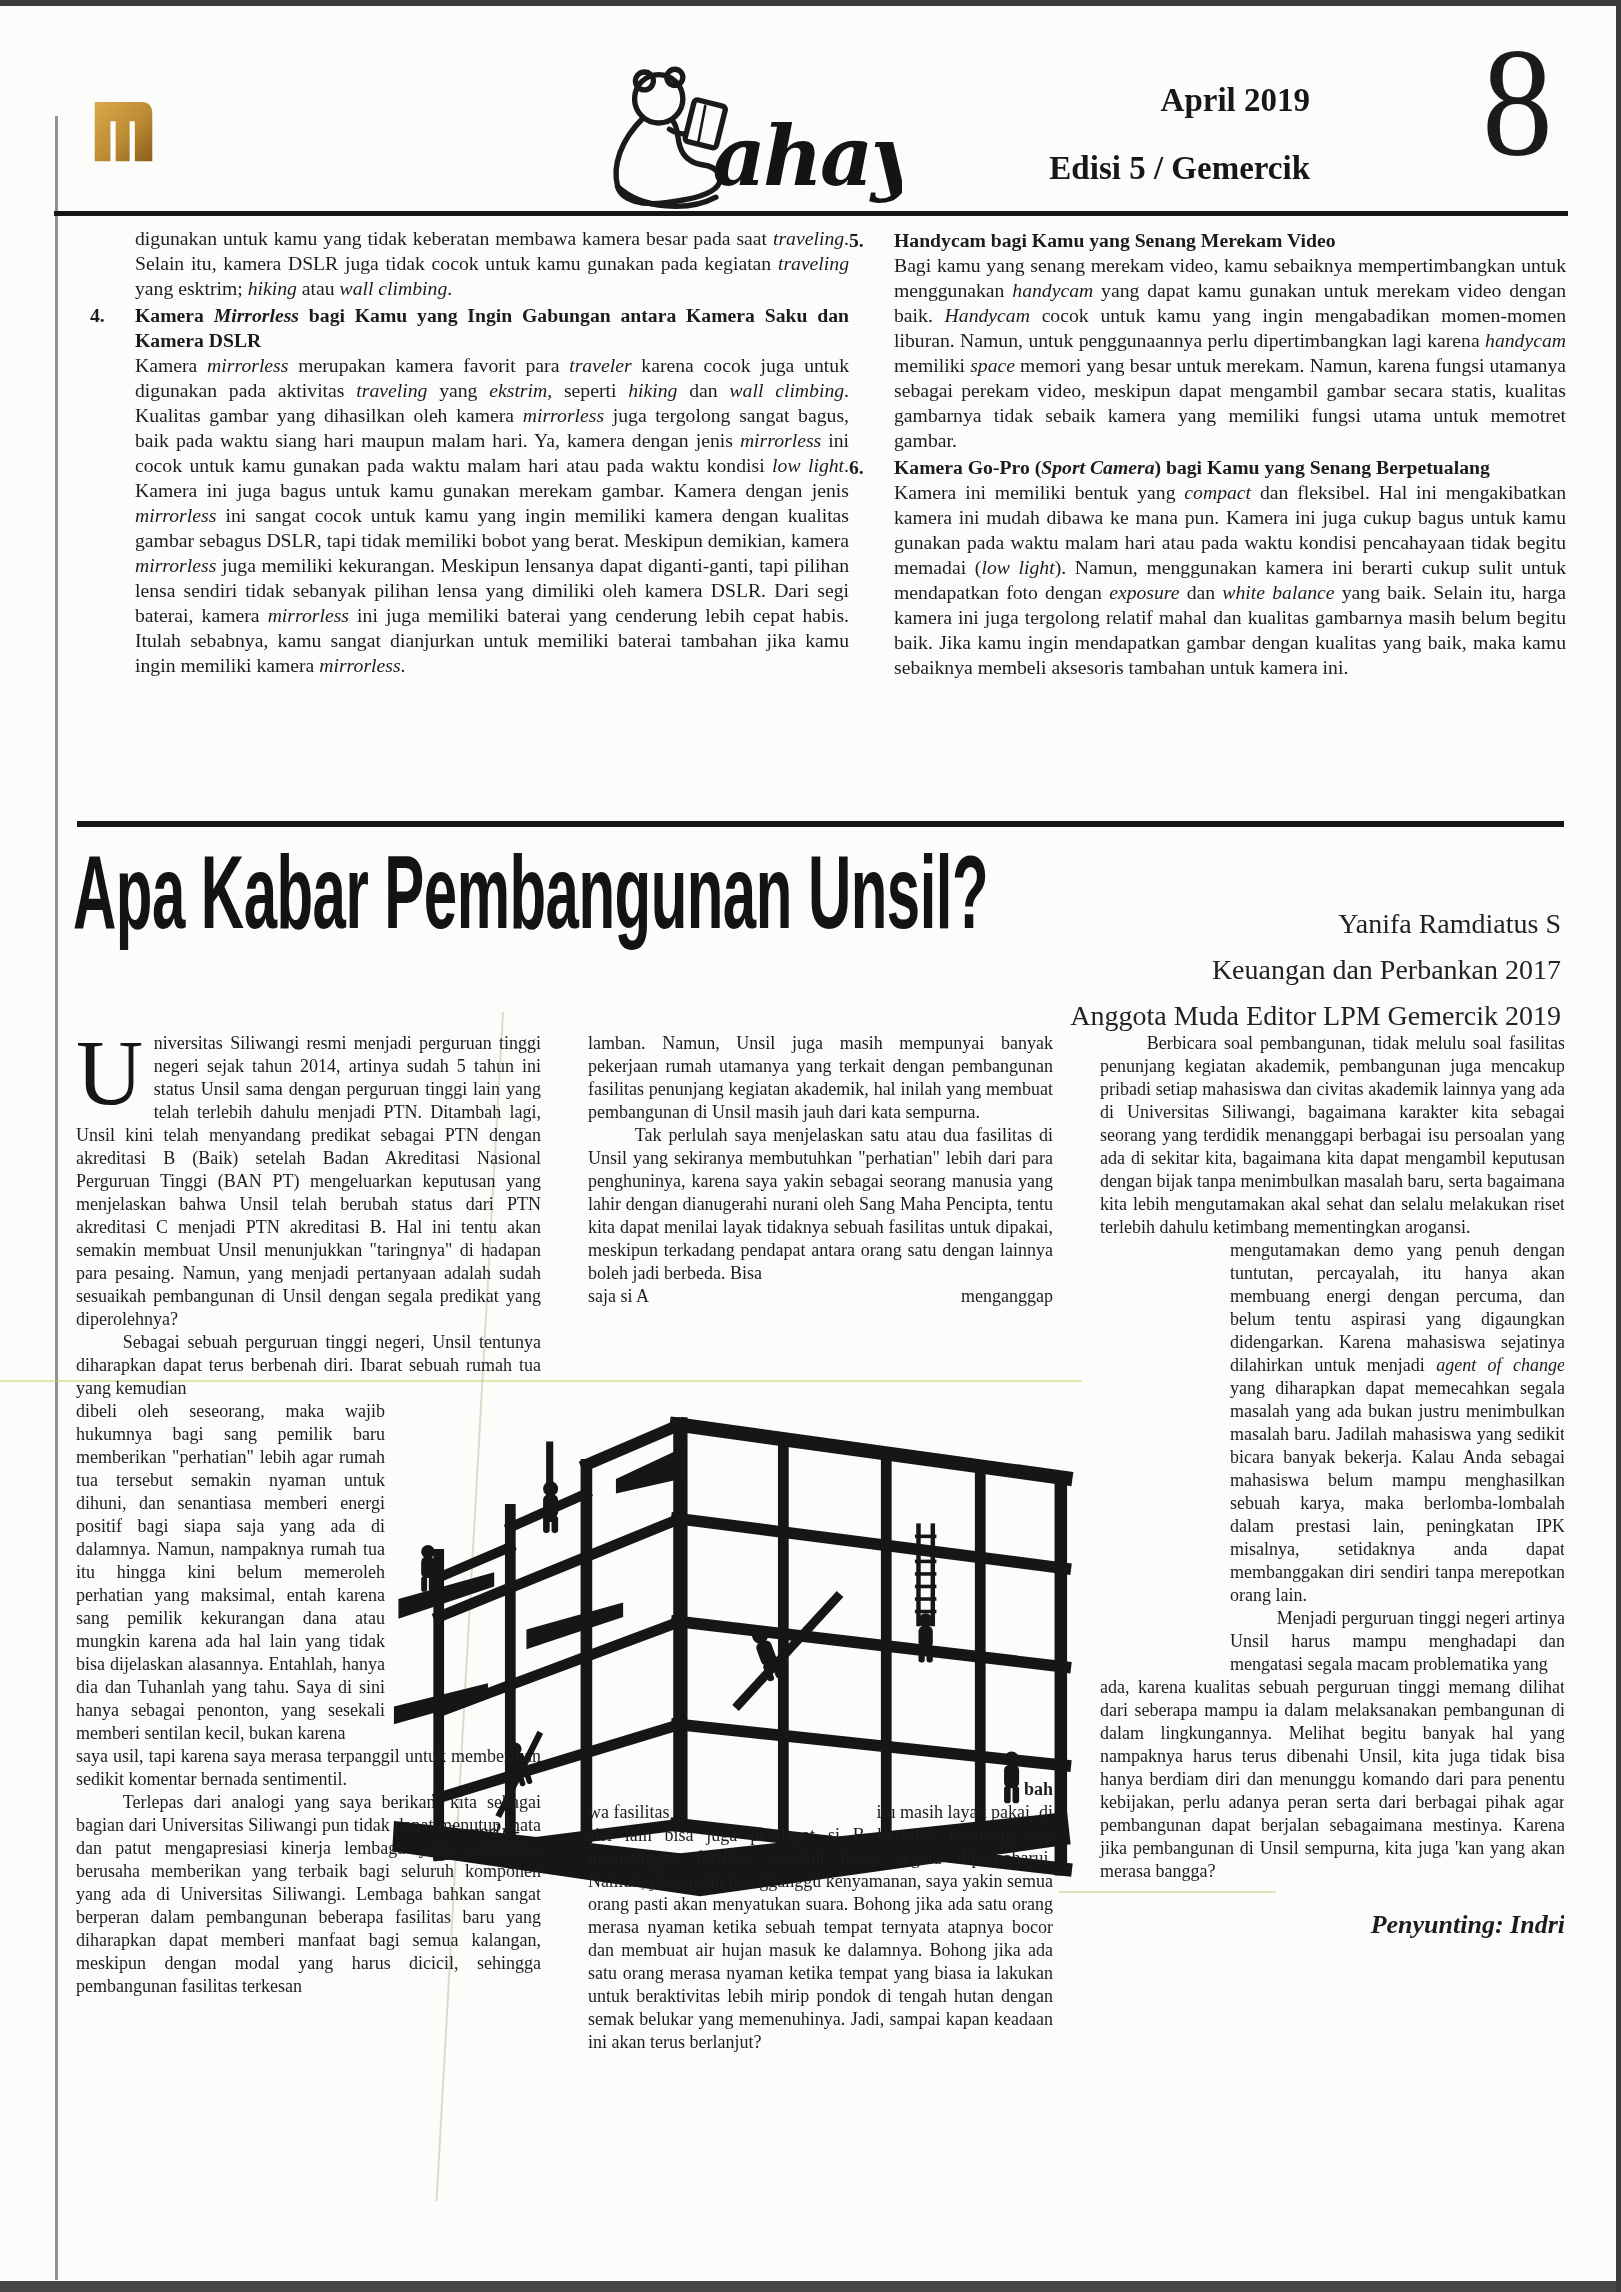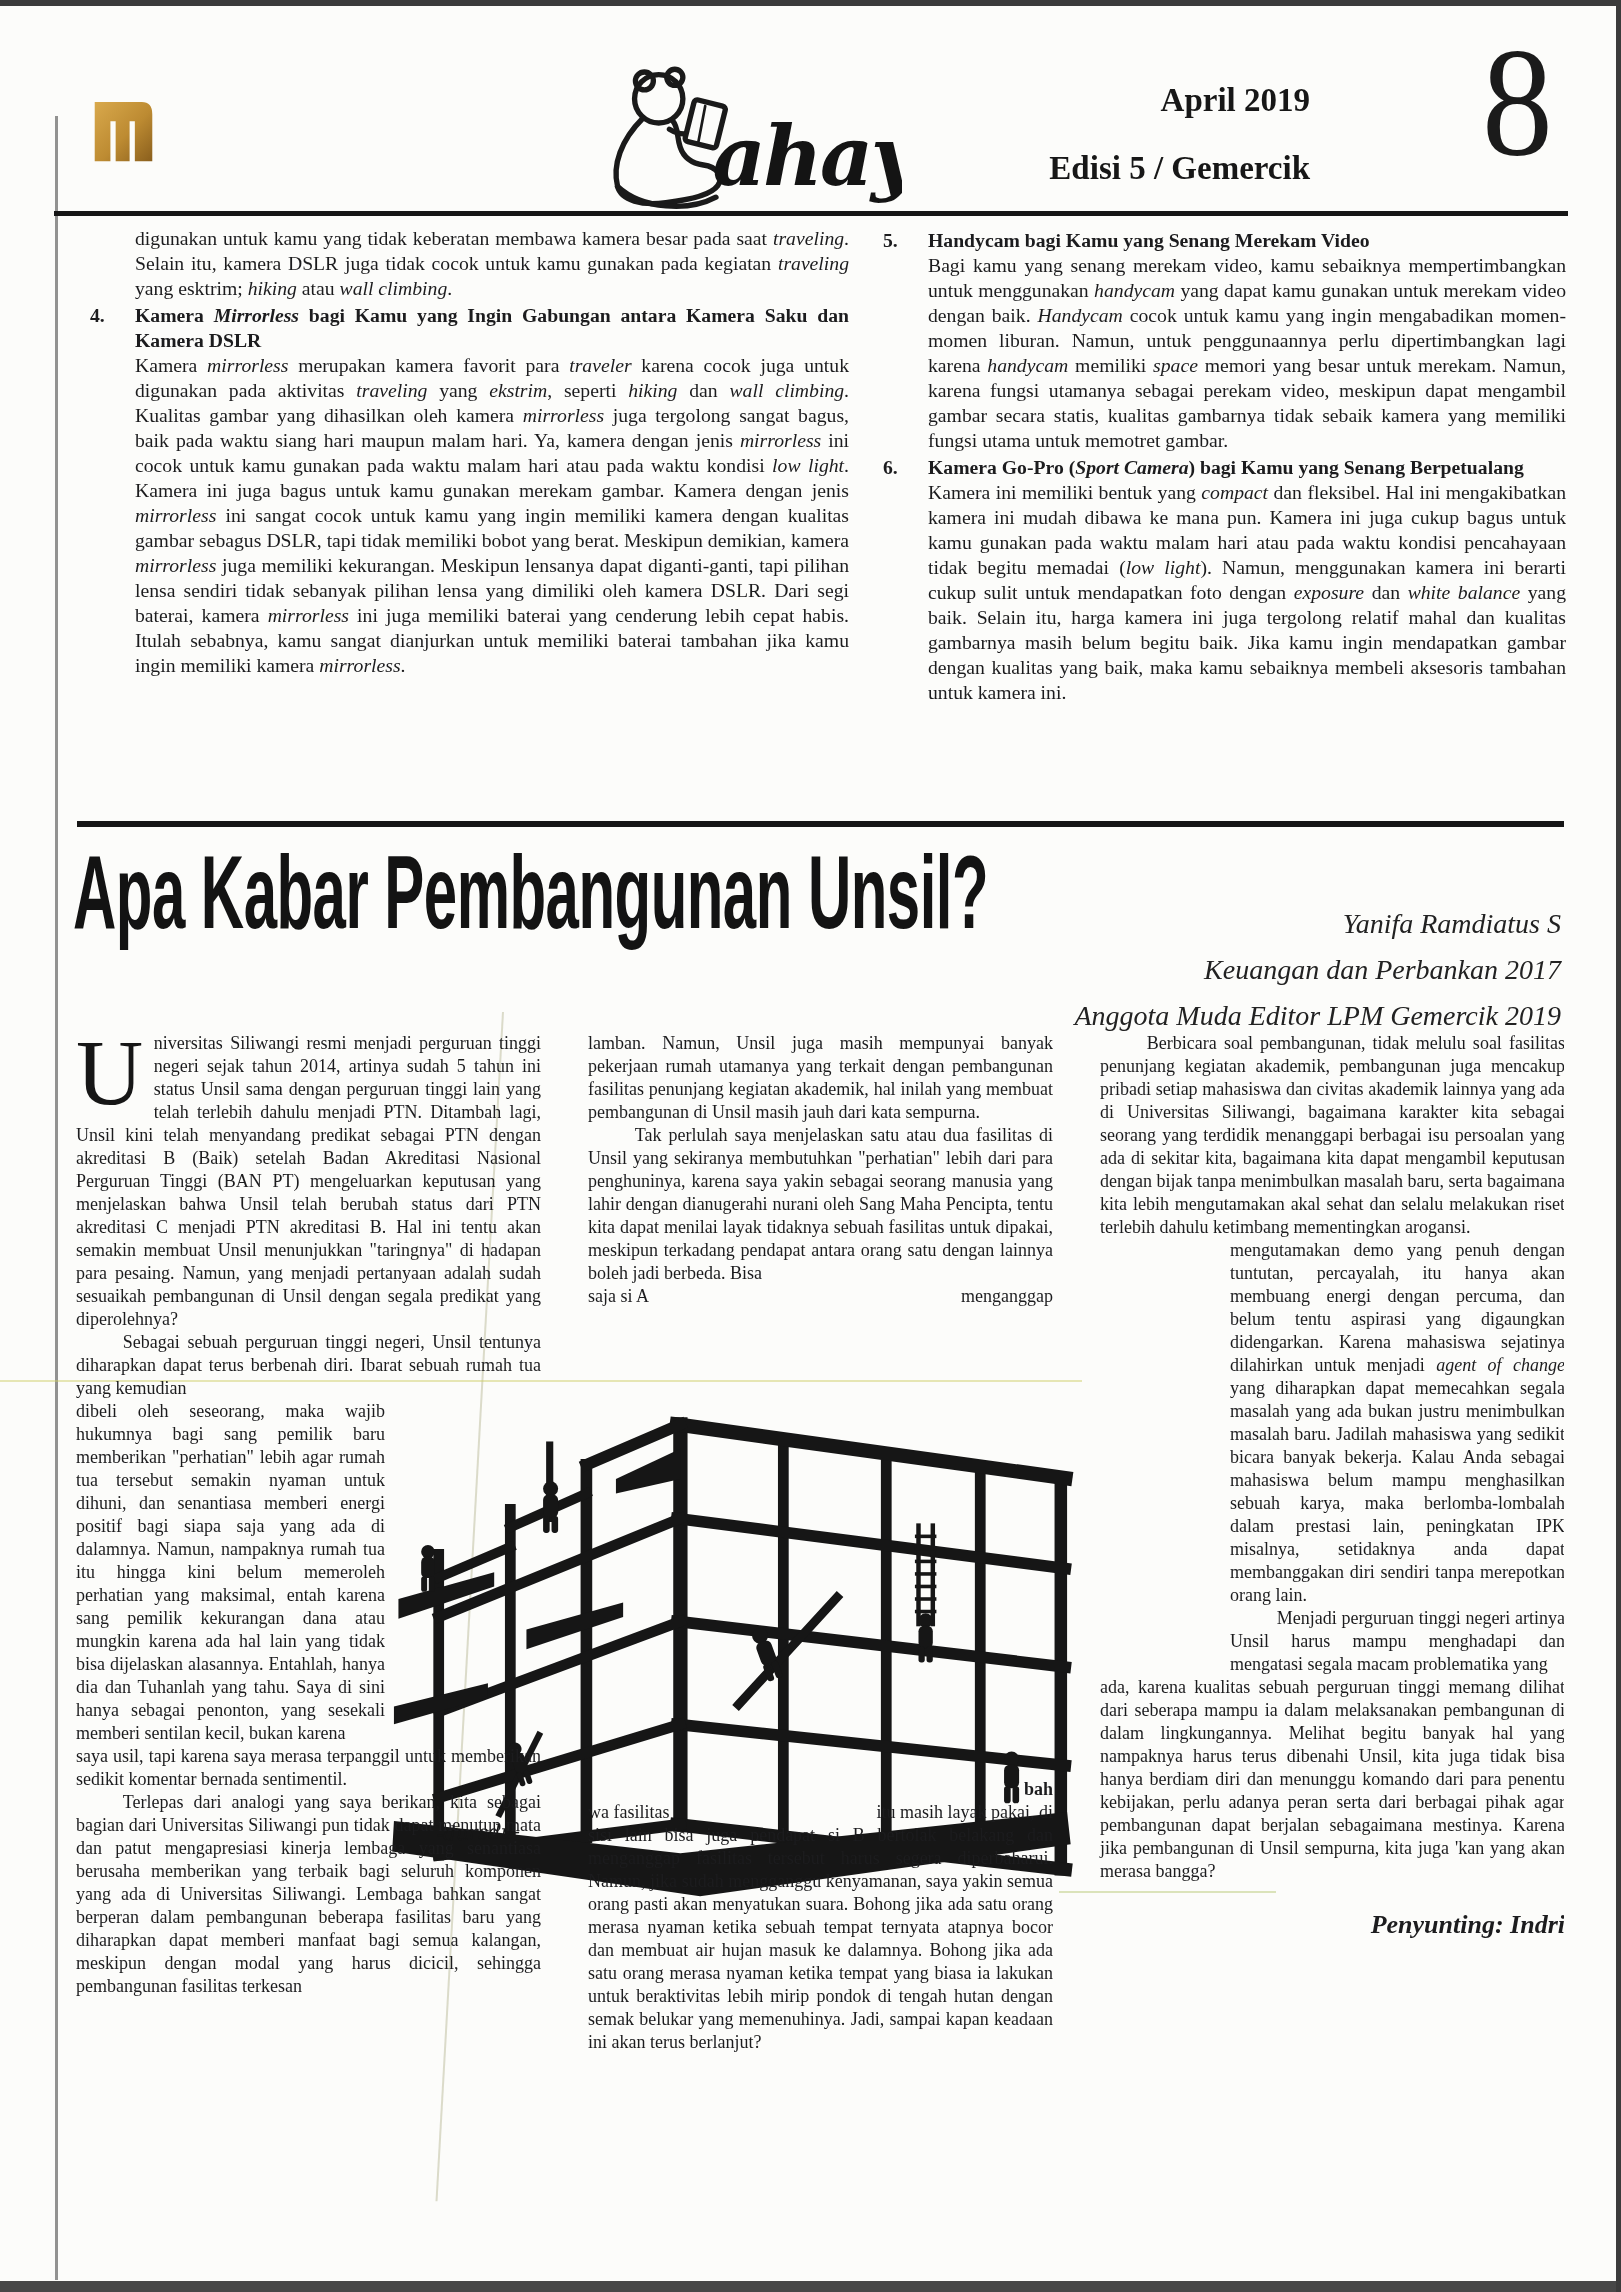--- a/index.html
+++ b/index.html
@@ -21,38 +21,38 @@
   .cahaya{position:absolute;left:580px;top:52px;width:322px;height:158px;}
   .cahaya text{font-family:"DejaVu Serif", serif;font-style:italic;font-weight:bold;}
   .header-meta{position:absolute;left:1021px;top:66px;width:448px;text-align:right;
     font-weight:bold;font-size:33px;line-height:68px;color:#171717;}
   .page-number{position:absolute;left:1482px;top:25px;font-size:154px;line-height:154px;
     color:#1b1b1b;transform:scaleX(.92);transform-origin:left top;}
   .header-meta-inner{padding-right:159px;}
 
   
   .camera-article{position:absolute;left:90px;top:226px;width:1476px;height:595px;
-    display:flex;gap:34px;overflow:hidden;font-size:19.7px;line-height:25px;text-align:justify;}
+    display:flex;overflow:hidden;font-size:19.7px;line-height:25px;text-align:justify;}
   .camera-col1{width:759px;flex:0 0 759px;}
   .camera-col2{flex:1;display:flex;flex-direction:column;}
   .cont-par{margin-left:45px;}
   .li{display:flex;margin-top:1.8px;}
   .li-num{width:45px;font-weight:bold;flex:0 0 45px;}
   .li-content{flex:1;}
   .li-title{font-weight:bold;}
   .credit{font-weight:bold;font-style:italic;text-align:right;font-size:26px;}
   .credit.top-credit{margin-top:auto;padding-bottom:5.4px;}
 
   .section-rule{position:absolute;left:77px;top:821px;width:1487px;height:6.3px;background:#161616;}
 
   
   .headline{position:absolute;left:73px;top:840px;white-space:nowrap;
     font-family:"Liberation Sans", sans-serif;font-weight:bold;font-size:100px;line-height:100px;
     letter-spacing:-0.9px;color:#131313;transform:scale(.60,1.04);transform-origin:left top;}
-  .byline{position:absolute;right:61px;top:901px;text-align:right;font-style:italic;
+  .byline{position:absolute;right:61px;top:901px;text-align:right;
     font-size:28px;line-height:46px;color:#222;}
 
   
   .feature{position:absolute;left:76px;top:1032px;width:1488px;height:1155px;overflow:hidden;
     display:flex;gap:47px;font-size:18px;line-height:23px;text-align:justify;z-index:2;}
   .fcol{width:465px;flex:0 0 465px;}
   .fcol p{margin:0 0 0 0;}
   .indent{text-indent:2.6em;font-family:Liberation Serif, serif;}
   .narrow{width:309px;}
   .push-left{padding-left:130px;}

